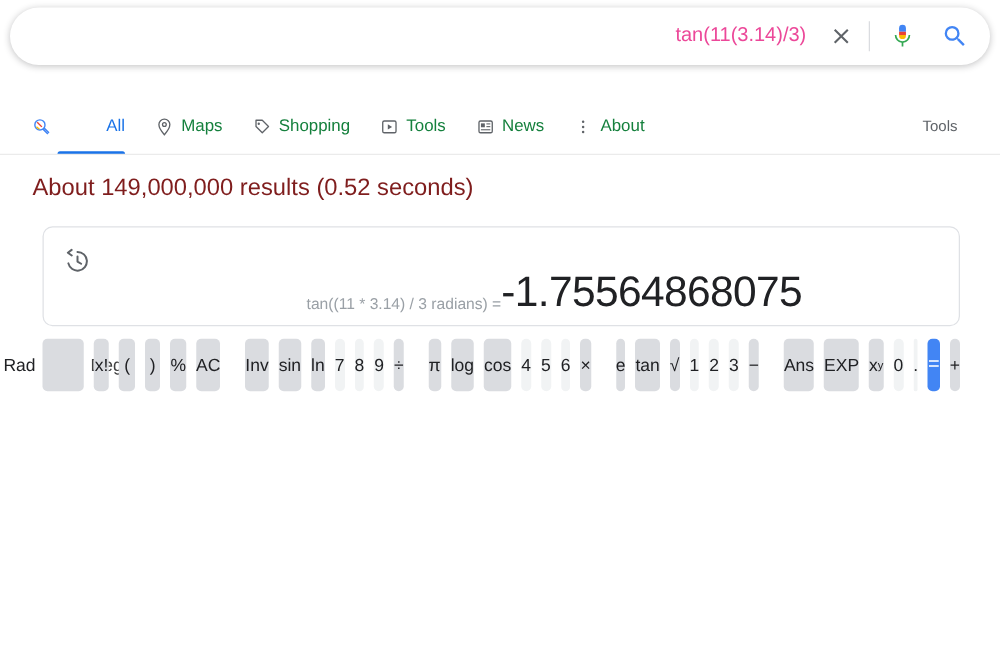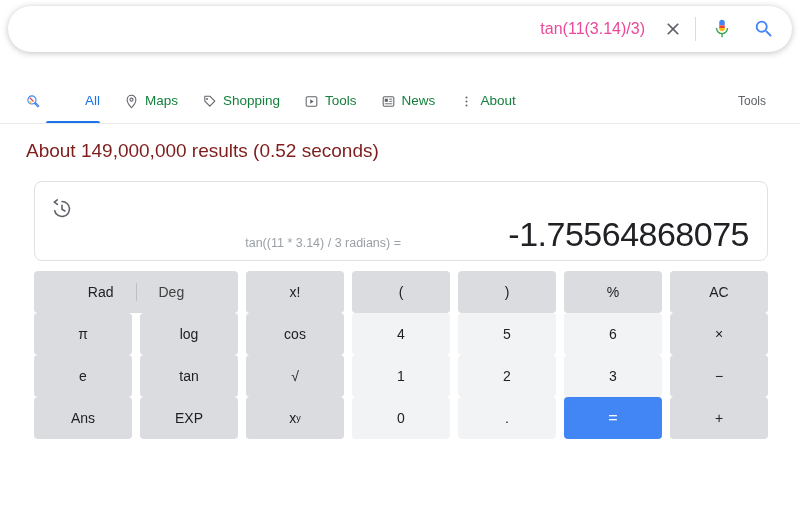--- a/index.html
+++ b/index.html
@@ -81,24 +81,24 @@
     position: absolute; left: 14px; top: 14px;
     width: 26px; height: 26px; cursor: pointer;
     display: flex; align-items: center; justify-content: center;
   }
   .calc-expression {
     font-size: 12.5px; color: #9aa0a6; line-height: 18px;
     margin-bottom: 2px; text-align: right; width: 100%;
   }
   .calc-result {
     font-size: 34px; color: #202124; line-height: 40px;
-    text-align: right; width: 100%; letter-spacing: -0.5px;
-  }
-
-  .keypad { margin-top: 10px; display: flex; flex-direction: column; gap: 0; }
+    text-align: left; width: 100%; letter-spacing: -0.5px;
+  }
+
+  .keypad { margin-top: 10px; display: flex; flex-direction: row; gap: 20px; }
   .keyrow { display: grid; grid-template-columns: repeat(7, 1fr); gap: 8px; }
   .key {
     height: 42px; border-radius: 4px;
     background: #dadce0; color: #202124;
     font-size: 14px; display: flex; align-items: center; justify-content: center;
     cursor: pointer; user-select: none; border: none;
     font-family: "Liberation Sans", sans-serif;
   }
   .key.digit { background: #f1f3f4; }
   .key.equals { background: #4285f4; color: #ffffff; font-size: 16px; }
@@ -233,20 +233,29 @@
           <span class="seg-div"></span>
           <span class="seg inactive">Deg</span>
         </div>
         <div class="key">x!</div>
         <div class="key">(</div>
         <div class="key">)</div>
         <div class="key">%</div>
         <div class="key">AC</div>
       </div>
 
+      <div class="keyrow">
+        <div class="key">Inv</div>
+        <div class="key">sin</div>
+        <div class="key">ln</div>
+        <div class="key digit">7</div>
+        <div class="key digit">8</div>
+        <div class="key digit">9</div>
+        <div class="key">÷</div>
+      </div>
 
       <div class="keyrow">
         <div class="key">π</div>
         <div class="key">log</div>
         <div class="key">cos</div>
         <div class="key digit">4</div>
         <div class="key digit">5</div>
         <div class="key digit">6</div>
         <div class="key">×</div>
       </div>

